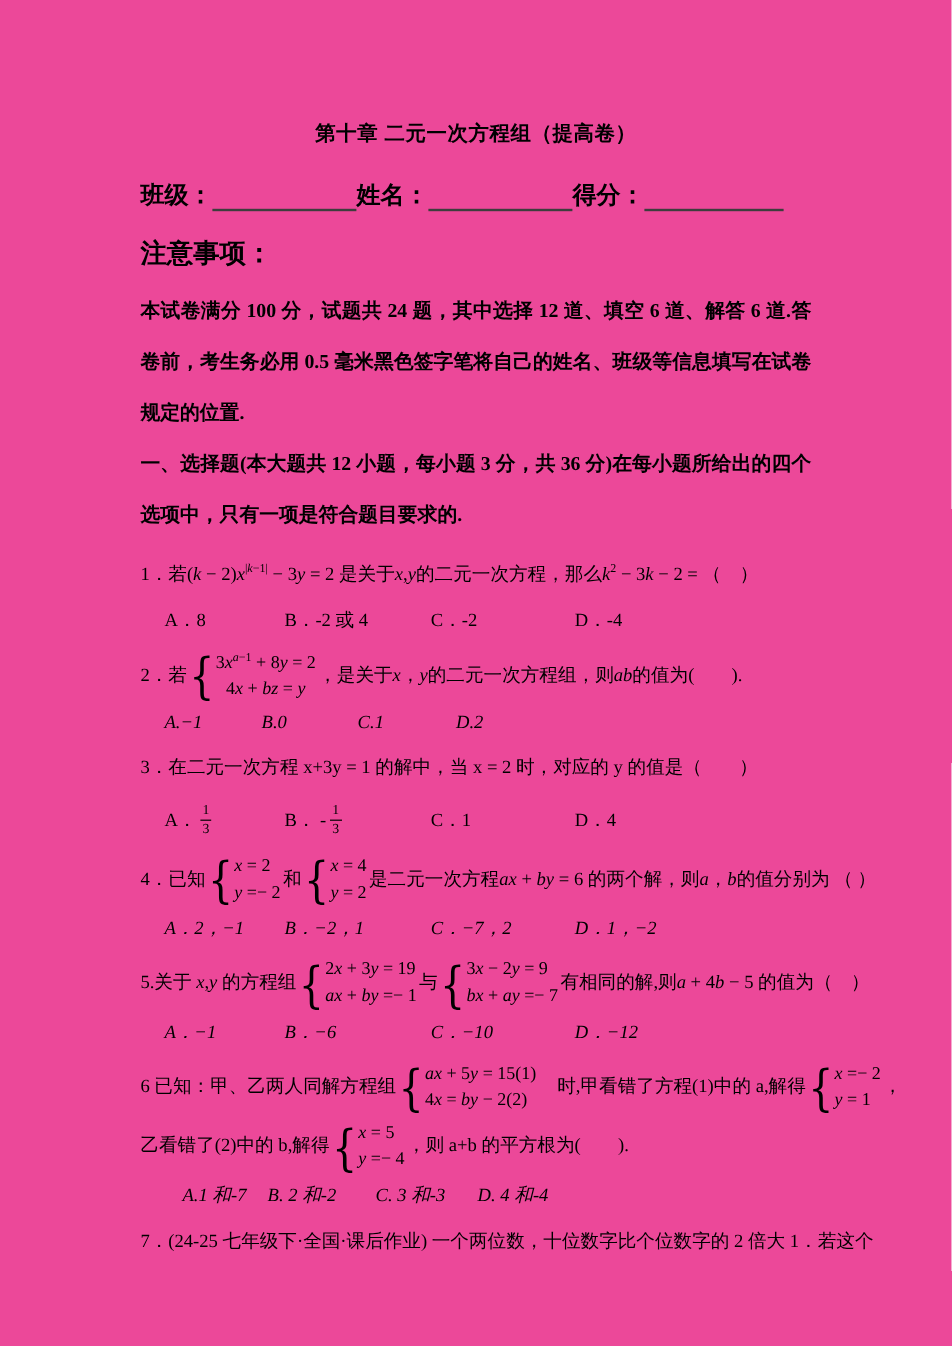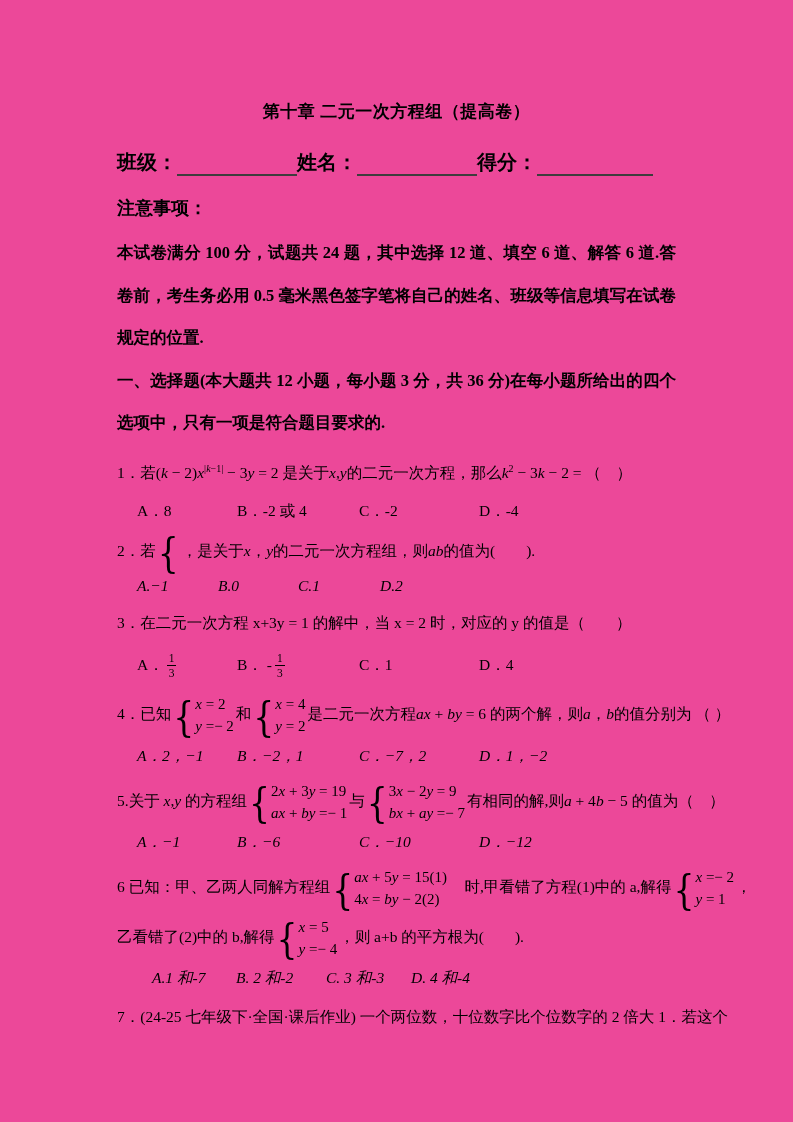--- a/index.html
+++ b/index.html
@@ -16,21 +16,21 @@
   .fields{
     display:flex;align-items:flex-end;margin-bottom:20px;
     font-family:"Liberation Sans","DejaVu Sans",sans-serif;font-weight:700;font-size:20px;
   }
   .blank{display:inline-block;height:19px;border-bottom:2px solid #3d3d3d;}
   .blank.b1{width:120px;}
   .blank.b2{width:120px;}
   .blank.b3{width:116px;}
   .notice-h{
     font-family:Liberation Sans, sans-serif;font-weight:700;
-    font-size:18px;margin-bottom:12px;
+    font-size:22px;margin-bottom:12px;
   }
   .notice-b,.sec-h{
     font-family:Liberation Serif, serif;font-weight:700;
     font-size:16.5px;line-height:42.5px;text-align:justify;margin:0;
   }
   .sec-h{margin-bottom:10px;}
   
   .question{margin-bottom:14px;}
   .q-body{font-size:15.5px;line-height:28px;white-space:nowrap;}
   .q-body i{font-family:"Liberation Serif","DejaVu Serif",serif;}
@@ -54,21 +54,21 @@
   .options{display:flex;align-items:center;margin-left:20px;margin-top:14px;font-size:15.5px;}
   .options .opt{display:inline-flex;align-items:center;white-space:nowrap;}
   .options .opt:nth-child(1){width:100px;}
   .options .opt:nth-child(2){width:122px;}
   .options .opt:nth-child(3){width:120px;}
   .options.tight .opt:nth-child(1){width:81px;}
   .options.tight .opt:nth-child(2){width:80px;}
   .options.tight .opt:nth-child(3){width:82px;}
   .options.q6{margin-left:35px;}
   .options.q6 .opt:nth-child(1){width:71px;}
-  .options.q6 .opt:nth-child(2){width:90px;margin-left:13px;}
+  .options.q6 .opt:nth-child(2){width:90px;}
   .options.q6 .opt:nth-child(3){width:85px;}
   
   .question.has-sys .options{margin-top:8px;font-style:italic;}
   .question .q-line{font-size:15.5px;line-height:30px;white-space:nowrap;margin-bottom:6px;}
   .question-7{}
 </style>
 </head>
 <body>
 
 <div class="page">
@@ -94,20 +94,24 @@
       <span class="opt">A．8</span>
       <span class="opt">B．-2 或 4</span>
       <span class="opt">C．-2</span>
       <span class="opt">D．-4</span>
     </div>
   </div>
 
   <div class="question has-sys">
     <div class="q-body">2．若<span class="sys">
           <span class="brace">{</span>
+          <span class="rows center">
+            <span>3<i>x</i><sup><i>a</i>−1</sup> + 8<i>y</i> = 2</span>
+            <span>4<i>x</i> + <i>bz</i> = <i>y</i></span>
+          </span>
         </span>，是关于<i>x</i>，<i>y</i>的二元一次方程组，则<i>ab</i>的值为(　　).</div>
     <div class="options tight">
       <span class="opt">A.−1</span>
       <span class="opt">B.0</span>
       <span class="opt">C.1</span>
       <span class="opt">D.2</span>
     </div>
   </div>
 
   <div class="question">

